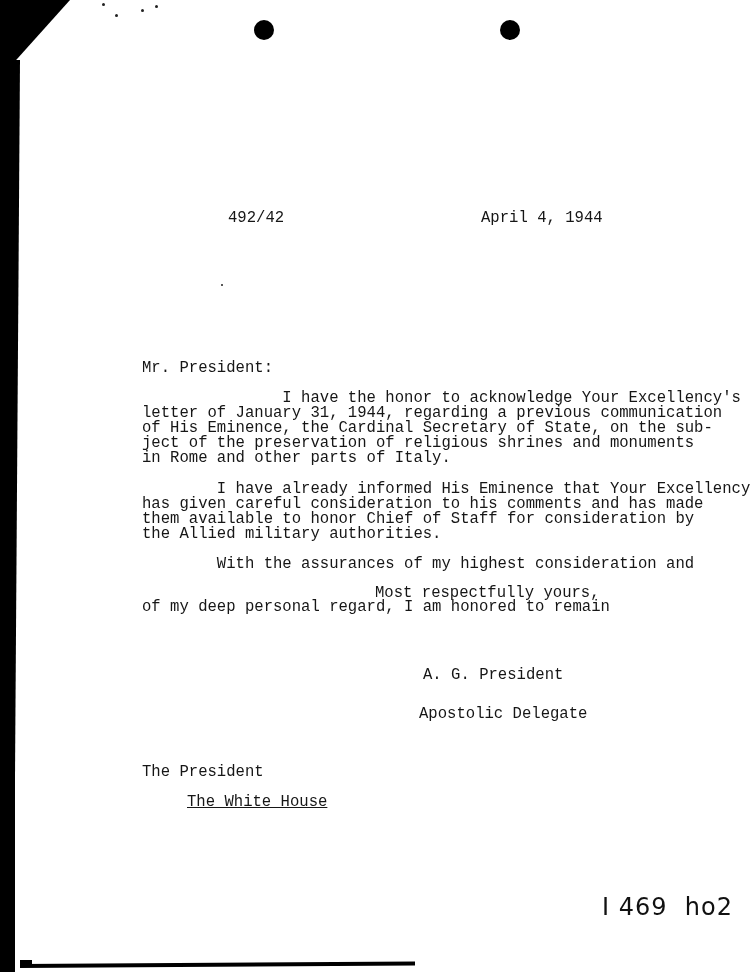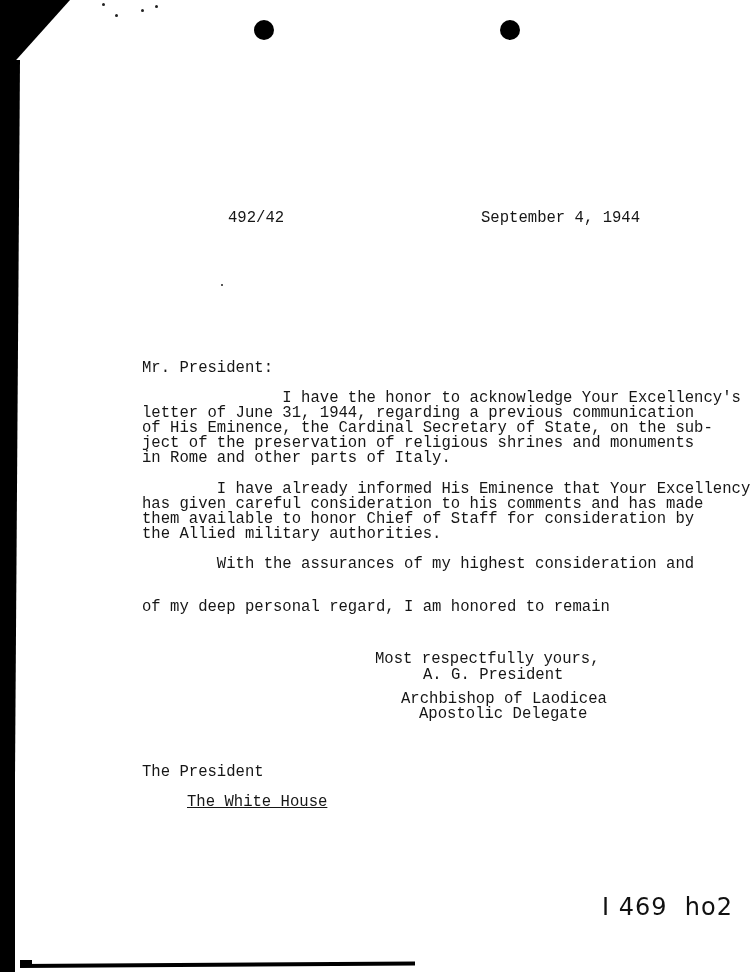--- a/index.html
+++ b/index.html
@@ -102,48 +102,47 @@
   <div class="punch-hole" style="left:254px; top:20px;"></div>
   <div class="punch-hole" style="left:500px; top:20px;"></div>
 
   <div class="speck" style="left:102px; top:3px;"></div>
   <div class="speck" style="left:115px; top:14px;"></div>
   <div class="speck" style="left:141px; top:9px;"></div>
   <div class="speck" style="left:155px; top:5px;"></div>
   <div class="speck" style="left:221px; top:284px; width:2px; height:2px;"></div>
 
   <div class="typed" style="left:228px; top:211px;">492/42</div>
-  <div class="typed" style="left:481px; top:211px;">September 4, 1944</div>
+  <div class="typed" style="left:481px; top:211px;">April 4, 1944</div>
 
   <div class="typed" style="left:142px; top:361px;">Mr. President:</div>
 
   <div>
     <div class="typed" style="left:142px; top:391px;">               I have the honor to acknowledge Your Excellency's</div>
-    <div class="typed" style="left:142px; top:406px;">letter of June 31, 1944, regarding a previous communication</div>
+    <div class="typed" style="left:142px; top:406px;">letter of January 31, 1944, regarding a previous communication</div>
     <div class="typed" style="left:142px; top:421px;">of His Eminence, the Cardinal Secretary of State, on the sub-</div>
     <div class="typed" style="left:142px; top:436px;">ject of the preservation of religious shrines and monuments</div>
     <div class="typed" style="left:142px; top:451px;">in Rome and other parts of Italy.</div>
   </div>
 
   <div>
     <div class="typed" style="left:142px; top:482px;">        I have already informed His Eminence that Your Excellency</div>
     <div class="typed" style="left:142px; top:497px;">has given careful consideration to his comments and has made</div>
     <div class="typed" style="left:142px; top:512px;">them available to honor Chief of Staff for consideration by</div>
     <div class="typed" style="left:142px; top:527px;">the Allied military authorities.</div>
   </div>
 
   <div>
     <div class="typed" style="left:142px; top:557px;text-align:center;">        With the assurances of my highest consideration and</div>
     <div class="typed" style="left:142px; top:600px;">of my deep personal regard, I am honored to remain</div>
   </div>
 
-  <div class="typed" style="left:375px; top:652px;font-family:Liberation Mono, monospace;">Most respectfully yours,</div>
+  <div class="typed" style="left:375px; top:586px;font-family:Liberation Mono, monospace;">Most respectfully yours,</div>
 
   <div class="typed" style="left:423px; top:668px;">A. G. President</div>
-  <div class="typed" style="left:401px; top:692px;">Archbishop of Laodicea</div>
   <div class="typed" style="left:419px; top:707px;">Apostolic Delegate</div>
 
   <div class="typed" style="left:142px; top:765px;text-align:right;">The President</div>
   <div class="typed" style="left:187px; top:795px;text-decoration:underline;">The White House</div>
 
   <div class="handwritten" style="left:602px; top:893px;">I 469  ho2</div>
 
 </div>
 
 </body></html>

